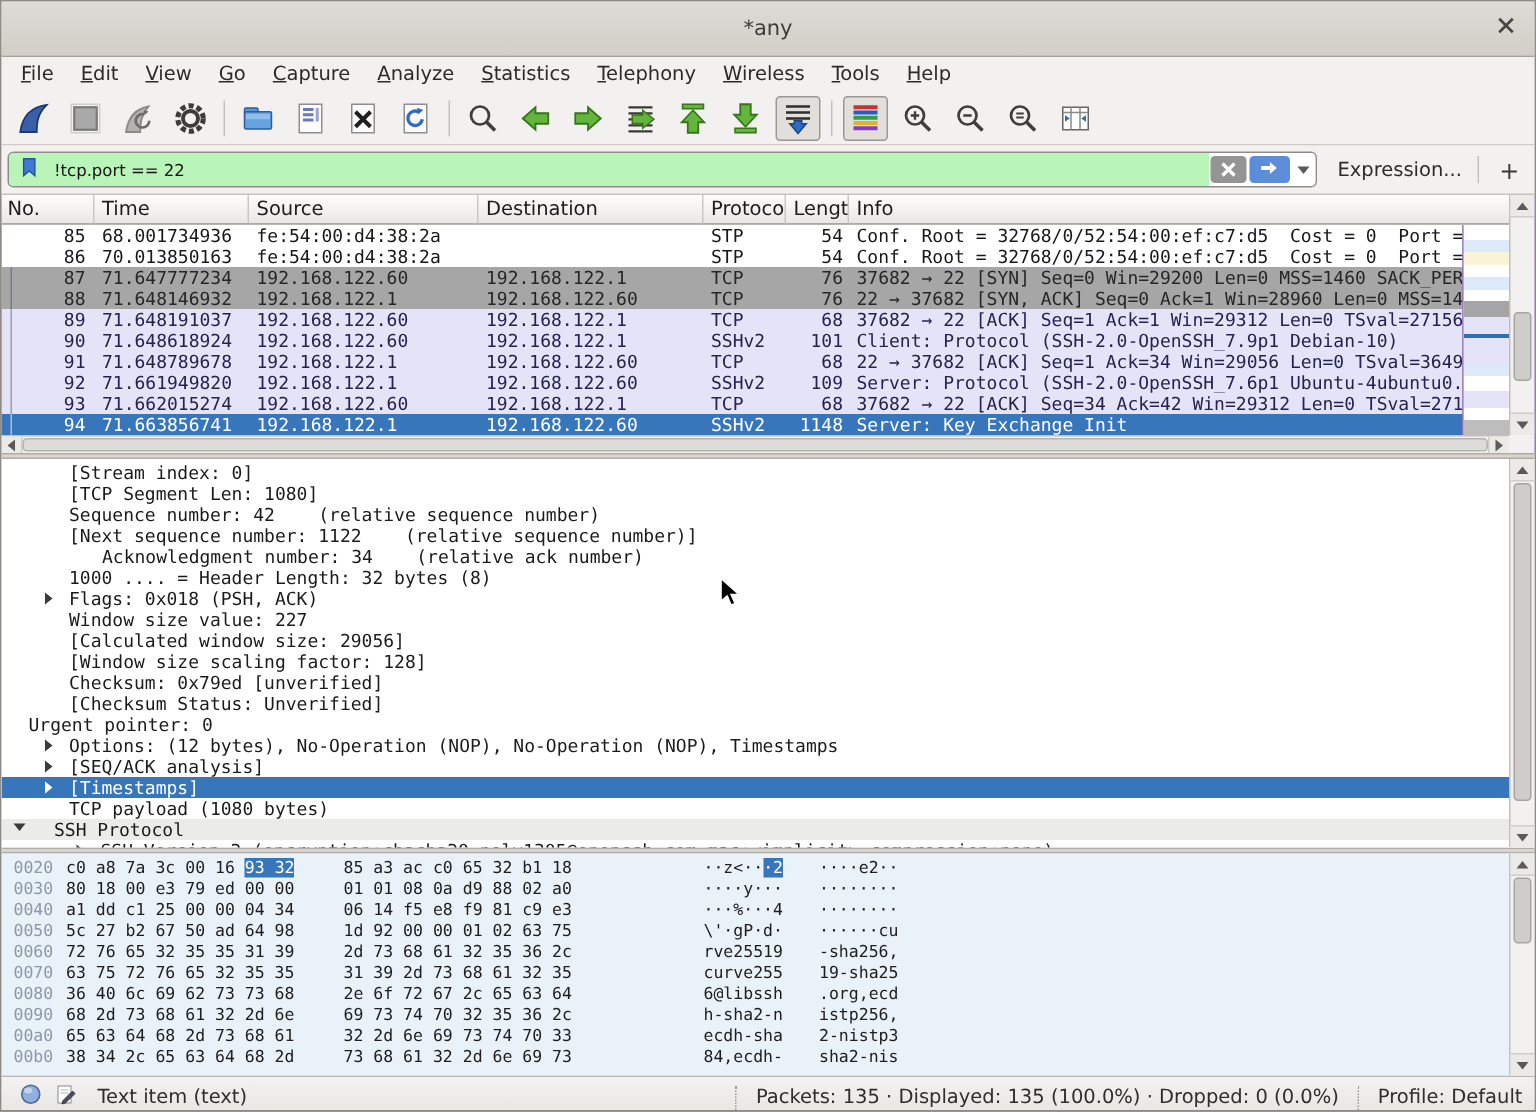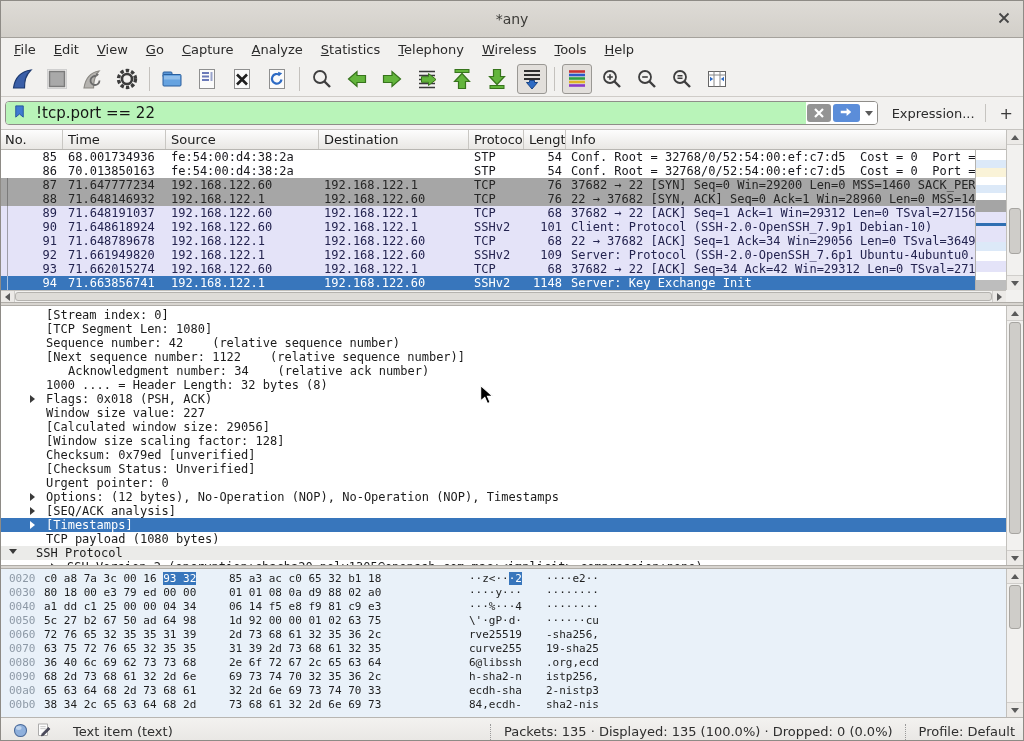--- a/index.html
+++ b/index.html
@@ -21,21 +21,21 @@
   .toolbar{height:35px;background:#f2f1ef;border-bottom:1px solid #cfccc8;display:flex;align-items:center;padding-left:6px;}
   .tbtn{width:28px;height:28px;display:flex;align-items:center;justify-content:center;margin-right:5px;border:1px solid transparent;border-radius:3px;}
   .tbtn svg{width:24px;height:24px;}
   .tbtn.pressed{background:#e2dfdb;border:1px solid #9a9894;}
   .tsep{width:1px;height:24px;background:#c4c1bd;margin:0 7px 0 2px;}
 
   
   .filterbar{height:32px;background:#f2f1ef;border-bottom:1px solid #c6c4c0;display:flex;align-items:center;padding:0 6px 0 4px;}
   .f-input{display:flex;align-items:stretch;width:896px;height:24px;border:1px solid #8f8d89;border-radius:4px;overflow:hidden;background:#fff;box-sizing:border-box;}
   .f-bookmark{width:26px;background:#b9f4b9;display:flex;align-items:center;justify-content:center;}
-  .f-value{flex:1;background:#b9f4b9;border:none;outline:none;font-family:"DejaVu Sans","Liberation Sans",sans-serif;font-size:15px;color:#161616;padding:0 4px;}
+  .f-value{flex:1;background:#b9f4b9;border:none;outline:none;font-family:"DejaVu Sans","Liberation Sans",sans-serif;font-size:11px;color:#161616;padding:0 4px;}
   .f-clear{width:24px;margin:2px 1px;background:#949494;border-radius:3px;display:flex;align-items:center;justify-content:center;}
   .f-apply{width:27px;margin:2px 1px;background:#5b8dd9;border-radius:3px;display:flex;align-items:center;justify-content:center;}
   .f-drop{width:16px;display:flex;align-items:center;justify-content:center;background:#fff;}
   .f-expr{margin-left:14px;font-size:13px;color:#2c2c2c;}
   .f-sep{width:1px;height:18px;background:#c6c4c0;margin:0 10px;}
   .f-plus{font-size:16px;color:#3a3a3a;width:22px;text-align:center;}
 
   
   .plist{position:relative;height:172px;background:#6d28d9;}
   .packet-header{position:absolute;left:0;top:0;right:17px;height:20px;display:flex;
@@ -103,21 +103,21 @@
   .hxrow{position:relative;height:14px;line-height:14px;font-family:"DejaVu Sans Mono","Liberation Mono",monospace;font-size:11px;color:#1e1e1e;}
   .hxrow .off{position:absolute;left:8px;color:#8d99a6;}
   .hseg{position:absolute;top:0;white-space:pre;}
   .hseg.hexL{left:43px;}.hseg.hexR{left:228px;}.hseg.asciiL{left:468px;}.hseg.asciiR{left:545px;}
   .hl{background:#3876bc;color:#fff;}
 
   
   .statusbar{height:28px;background:linear-gradient(#f3f2f0,#e7e5e2);border-top:1px solid #b8b6b2;
              display:flex;align-items:center;font-size:13px;color:#2e2e2e;box-sizing:border-box;}
   .sb-ico{width:22px;height:22px;display:flex;align-items:center;justify-content:center;margin-left:8px;}
-  .sb-text{margin-left:18px;}
+  .sb-text{margin-left:10px;}
   .sb-fill{flex:1;}
   .sb-dots{width:1px;height:16px;border-left:1px dotted #9a9a9a;margin:0 12px;}
   .sb-right{padding-right:8px;}
 
   
   .cursor{position:absolute;left:478px;top:384px;z-index:20;pointer-events:none;}
 </style>
 </head>
 <body>
 
@@ -526,21 +526,21 @@
         <div class="dline">
           <div class="dtxt" style="padding-left: 45px;">[Window size scaling factor: 128]</div>
         </div>
         <div class="dline">
           <div class="dtxt" style="padding-left: 45px;">Checksum: 0x79ed [unverified]</div>
         </div>
         <div class="dline">
           <div class="dtxt" style="padding-left: 45px;">[Checksum Status: Unverified]</div>
         </div>
         <div class="dline">
-          <div class="dtxt" style="padding-left: 45px;">Urgent pointer: 0</div>
+          <div class="dtxt" style="padding-left: 18px;">Urgent pointer: 0</div>
         </div>
         <div class="dline">
           <div class="dar r" style="left: 29px;"></div>
           <div class="dtxt" style="padding-left: 45px;">Options: (12 bytes), No-Operation (NOP), No-Operation (NOP), Timestamps</div>
         </div>
         <div class="dline">
           <div class="dar r" style="left: 29px;"></div>
           <div class="dtxt" style="padding-left: 45px;">[SEQ/ACK analysis]</div>
         </div>
         <div class="dline sel">

